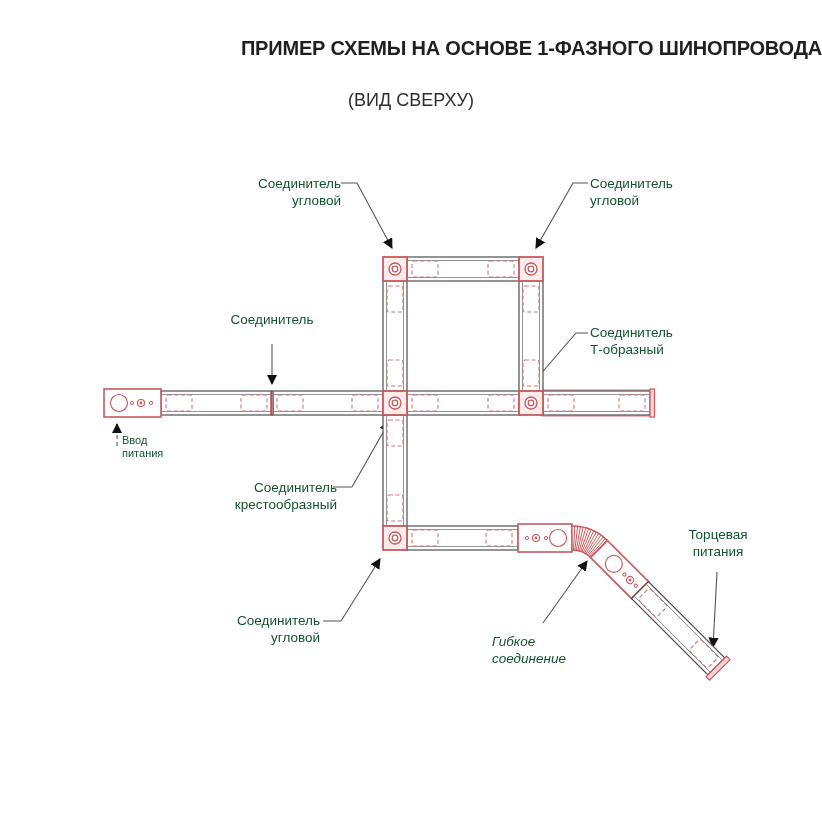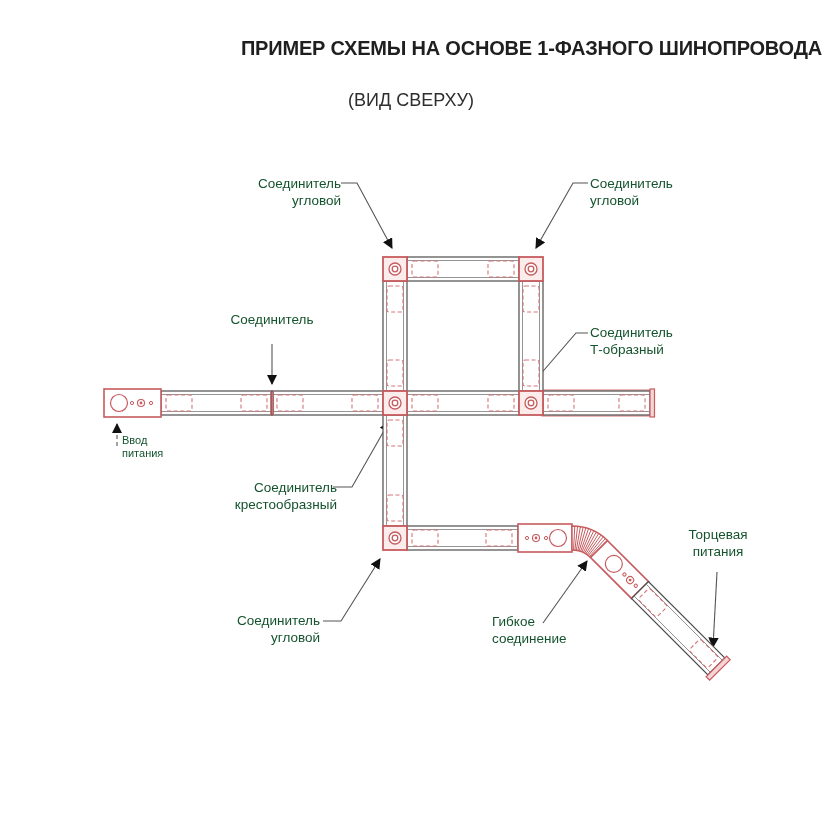--- a/index.html
+++ b/index.html
@@ -237,21 +237,21 @@
 <div class="lbl r" style="right:485px;top:480px;">
   <span>Соединитель</span>
   <span>крестообразный</span>
 </div>
 
 <div class="lbl r" style="right:502px;top:613px;">
   <span>Соединитель</span>
   <span>угловой</span>
 </div>
 
-<div class="lbl" style="left:492px;top:614px;">
+<div class="lbl" style="left:492px;top:634px;font-style:italic;">
   <span>Гибкое</span>
   <span>соединение</span>
 </div>
 
 <div class="lbl c" style="left:658px;top:527px;width:120px;">
   <span>Торцевая</span>
   <span>питания</span>
 </div>
 
 </body></html>

